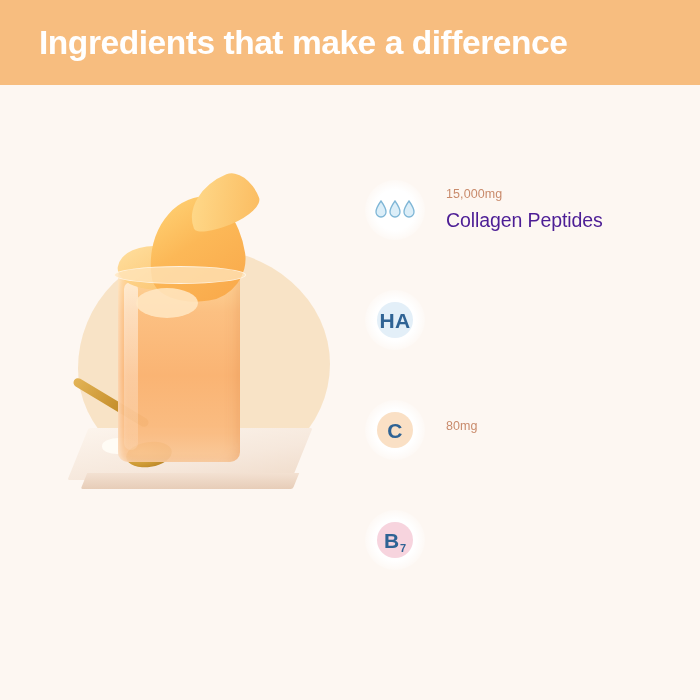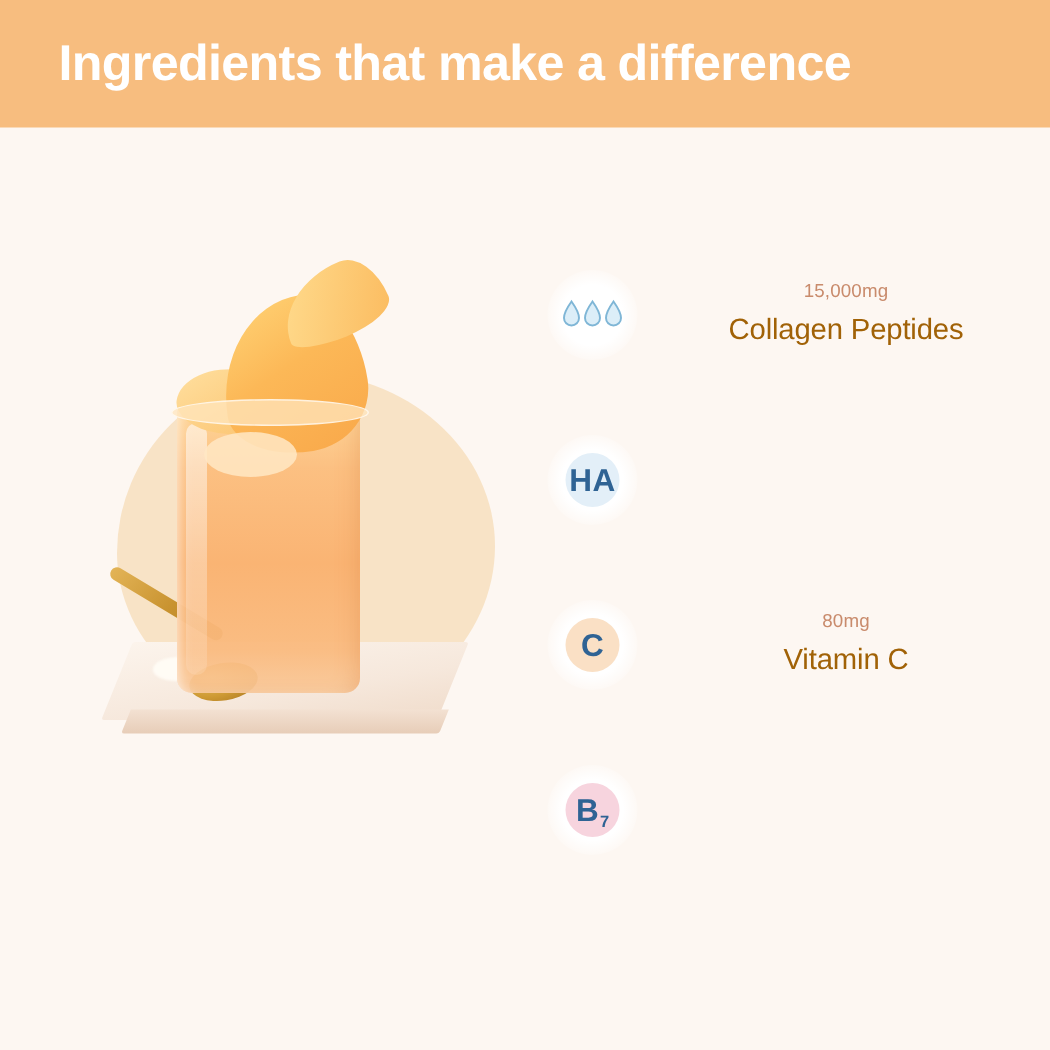--- a/index.html
+++ b/index.html
@@ -252,31 +252,31 @@
   .icon-glyph sub {
     font-size: 11px;
     font-weight: bold;
     vertical-align: baseline;
     position: relative;
     top: 4px;
     left: 0.5px;
   }
   .drops-svg { position: relative; z-index: 2; }
 
-  .ingredient-text { flex: 1 1 auto; text-align: center; }
+  .ingredient-text { flex: 1 1 auto; }
   .ingredient-dose {
     color: #C98B6C;
     font-size: 12.5px;
     font-weight: normal;
     letter-spacing: 0.1px;
     line-height: 1.1;
     margin-bottom: 7px;
   }
   .ingredient-name {
-    color: #a16207;
+    color: #4c1d95;
     font-size: 19.5px;
     font-weight: normal;
     letter-spacing: -0.1px;
     line-height: 1.15;
     white-space: nowrap;
   }
 </style>
 </head>
 <body>
 
@@ -332,21 +332,20 @@
     </div>
 
     <div class="ingredient-row">
       <div class="ingredient-icon">
         <div class="icon-halo"></div>
         <div class="icon-blob peach"></div>
         <span class="icon-glyph">C</span>
       </div>
       <div class="ingredient-text">
         <div class="ingredient-dose">80mg</div>
-        <div class="ingredient-name">Vitamin C</div>
       </div>
     </div>
 
     <div class="ingredient-row">
       <div class="ingredient-icon">
         <div class="icon-halo"></div>
         <div class="icon-blob pink"></div>
         <span class="icon-glyph"><span>B</span><sub>7</sub></span>
       </div>
     </div>

